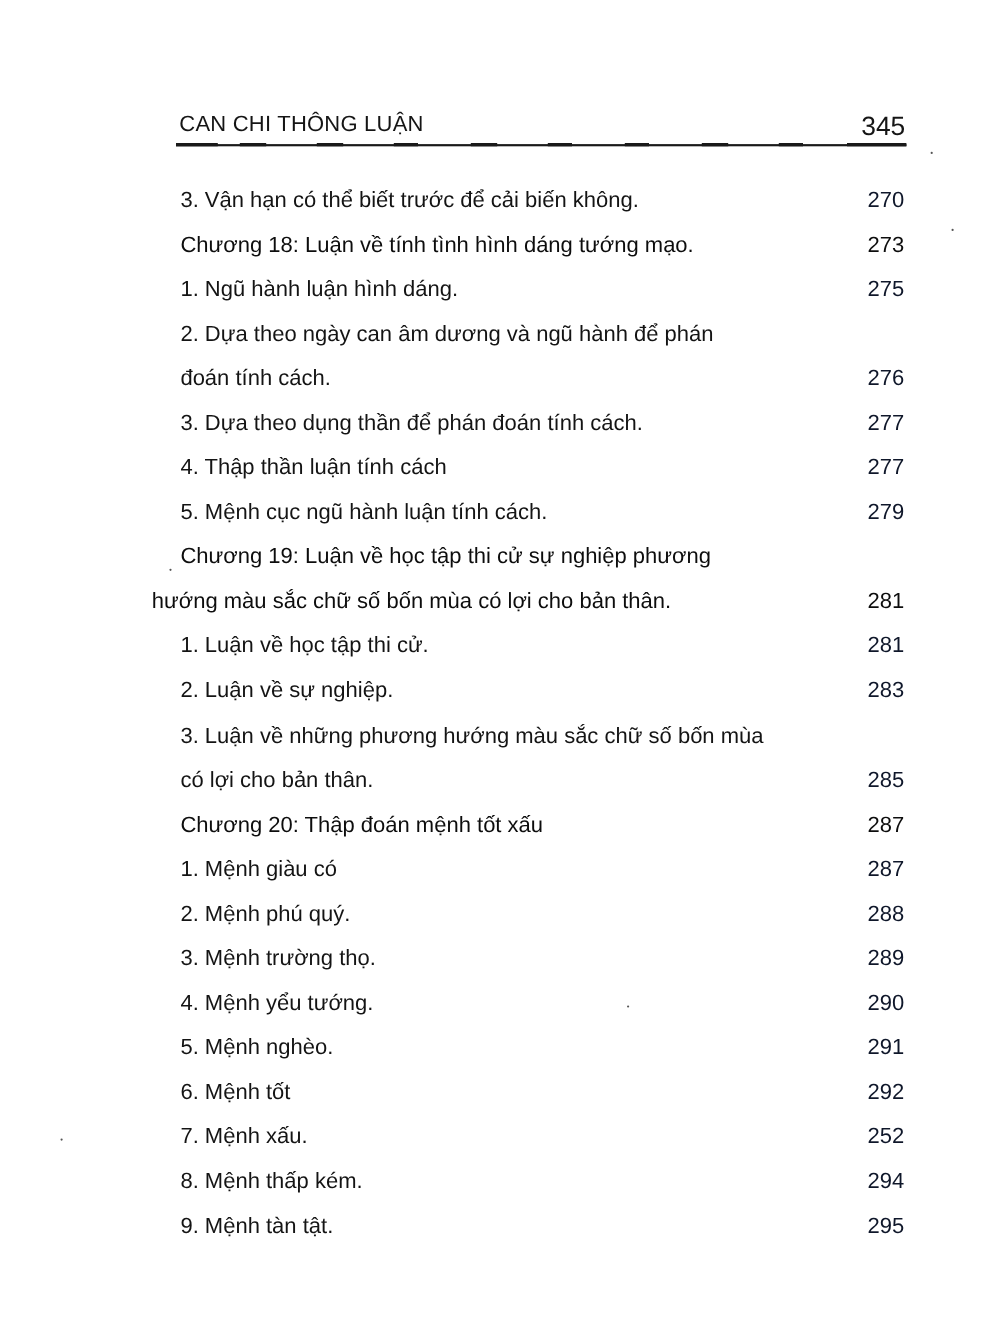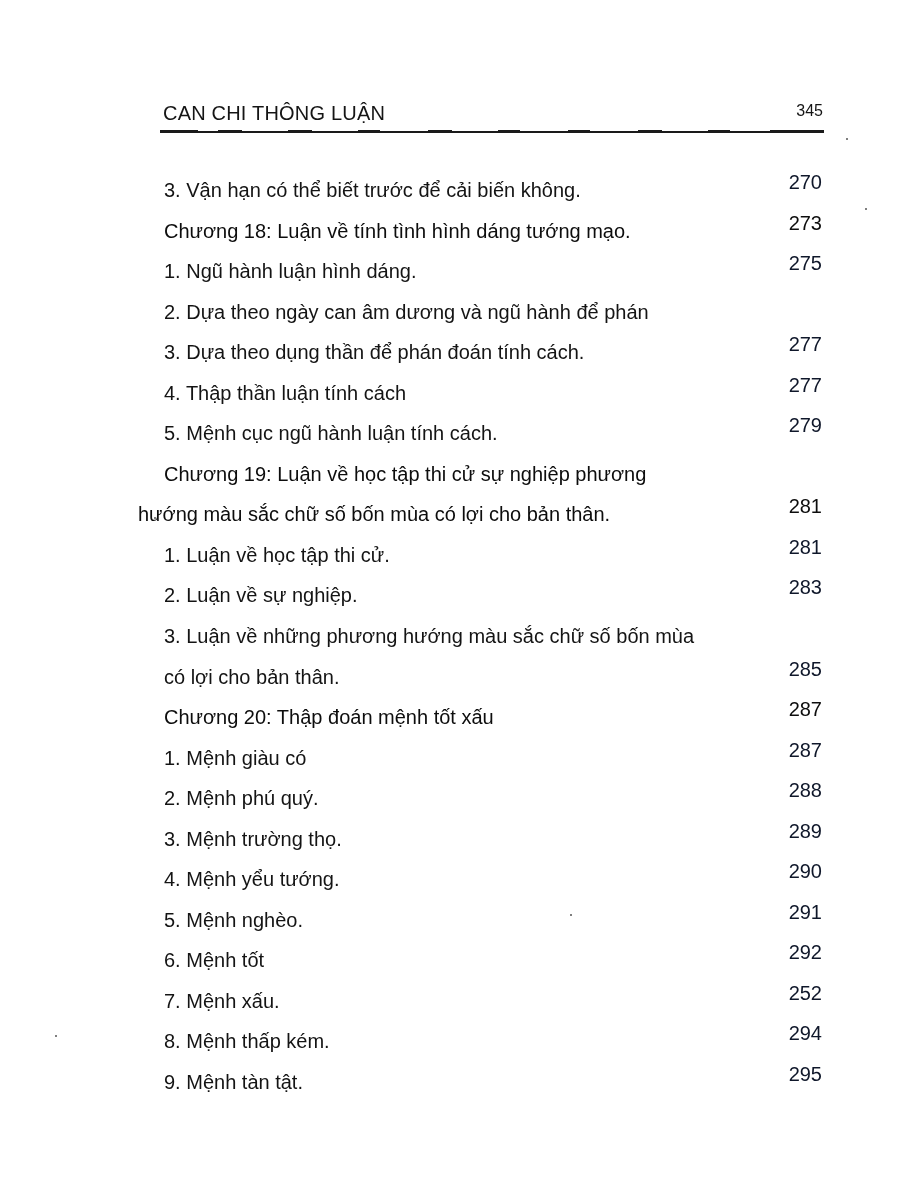--- a/index.html
+++ b/index.html
@@ -32,21 +32,21 @@
       left: 0;
       top: 0;
       font-size: 20px;
       letter-spacing: 0.2px;
       color: #151515;
     }
     .running-head .folio {
       position: absolute;
       right: 0;
       top: 0;
-      font-size: 16px;
+      font-size: 24px;
       color: #151515;
     }
     .rule {
       position: absolute;
       left: 160px;
       top: 131px;
       width: 664px;
       height: 2px;
       background: #1a1a1a;
     }
@@ -65,21 +65,21 @@
     .toc-line {
       position: relative;
       height: 40.55px;
       font-size: 20px;
       line-height: 40.55px;
       white-space: nowrap;
     }
     .toc-line .text {
       position: absolute;
       left: 164px;
-      top: 8px;
+      top: 0;
       color: #141414;
     }
     .toc-line.flush .text {
       left: 138px;
     }
     .toc-line .page-no {
       position: absolute;
       right: 79px;
       top: 0;
       text-align: right;
@@ -132,20 +132,24 @@
     </div>
     <div class="toc-line">
       <span class="text">1. Ngũ hành luận hình dáng.</span>
       <span class="page-no">275</span>
     </div>
     <div class="toc-line">
       <span class="text">2. Dựa theo ngày can âm dương và ngũ hành để phán</span>
       <span class="page-no"></span>
     </div>
     <div class="toc-line">
+      <span class="text">đoán tính cách.</span>
+      <span class="page-no">276</span>
+    </div>
+    <div class="toc-line">
       <span class="text">3. Dựa theo dụng thần để phán đoán tính cách.</span>
       <span class="page-no">277</span>
     </div>
     <div class="toc-line">
       <span class="text">4. Thập thần luận tính cách</span>
       <span class="page-no">277</span>
     </div>
     <div class="toc-line">
       <span class="text">5. Mệnh cục ngũ hành luận tính cách.</span>
       <span class="page-no">279</span>

